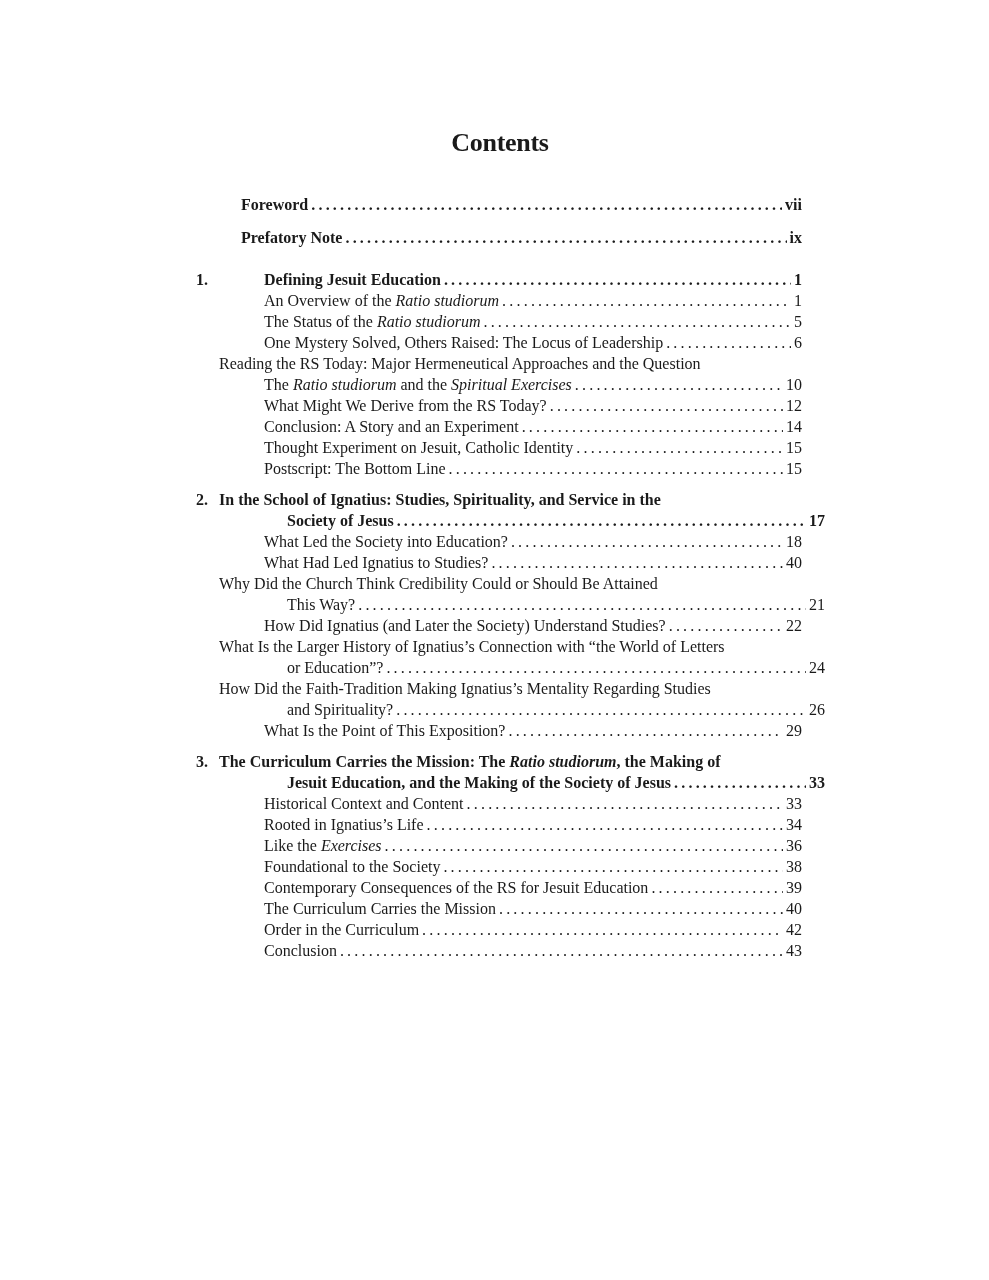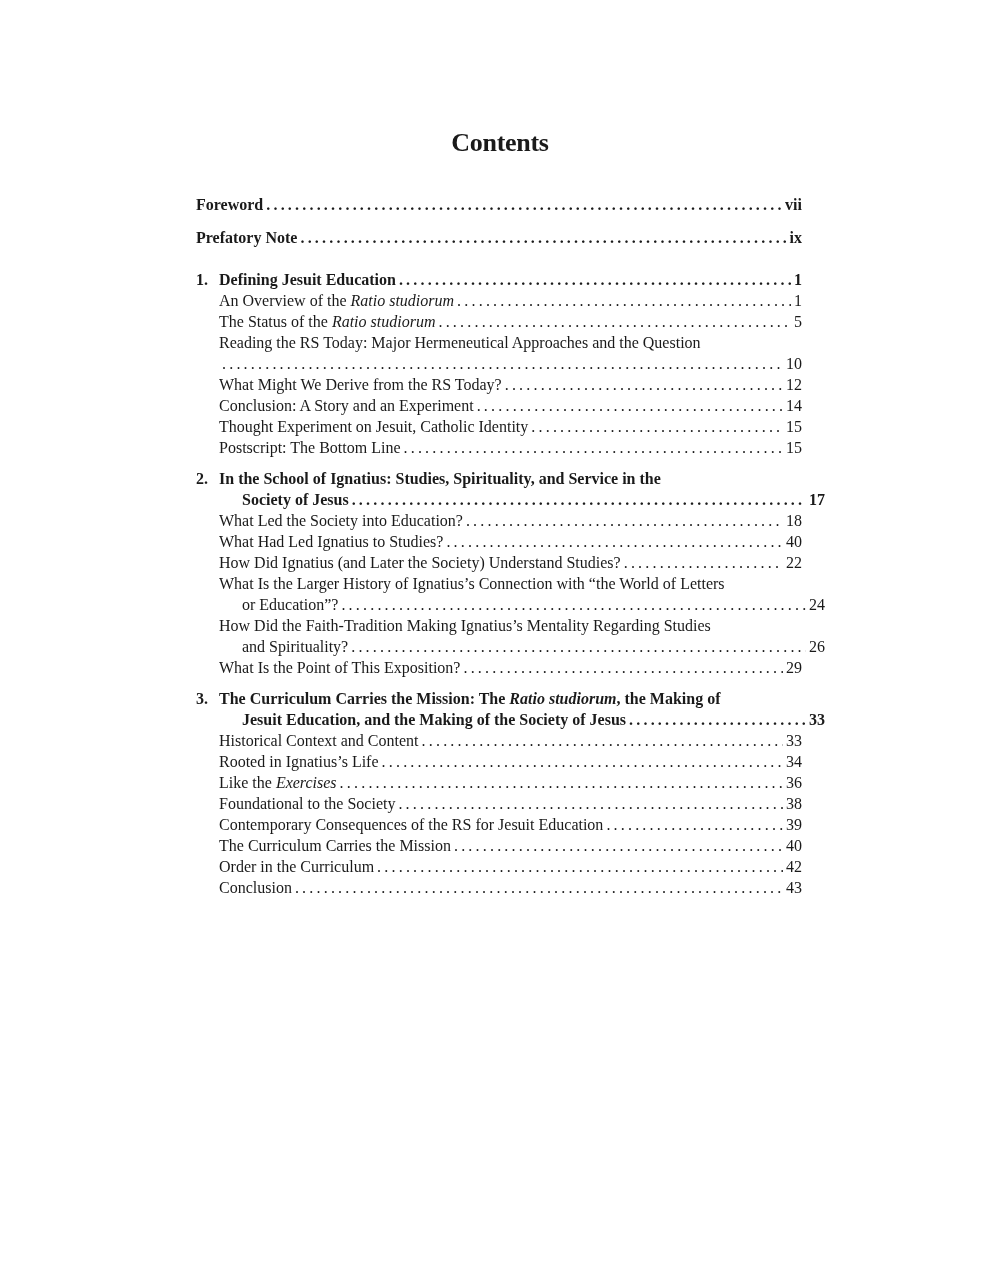--- a/index.html
+++ b/index.html
@@ -18,21 +18,21 @@
     font-size: 16px; line-height: 21px;
   }
   .front { font-weight: bold; }
   .front .line { height: 33px; line-height: 26px; }
   .chapter { margin-top: 11px; }
   .chapter + .chapter { margin-top: 10px; }
   .line {
     display: flex; align-items: baseline; width: 100%;
     white-space: nowrap;
   }
-  .line .label { flex: 0 0 auto; }
+  .line .label { flex: 0 0 auto; margin-left: 45px; }
   .line .leader {
     flex: 1 1 auto; overflow: hidden; margin: 0 3px;
     letter-spacing: 3.2px;
   }
   .line .leader::before {
     content: "................................................................................................................................................................";
   }
   .line .page { flex: 0 0 auto; text-align: left; }
   .chapter-head { font-weight: bold; }
   .chapter-num { position: absolute; left: 0; width: 22px; }
@@ -80,24 +80,32 @@
             </div>
           </div>
           <div class="entry ">
             <div class="line">
               <span class="label"><span>The Status of the </span><i>Ratio studiorum</i></span>
               <span class="leader"></span>
               <span class="page">5</span>
             </div>
           </div>
           <div class="entry ">
+            <div class="line">
+              <span class="label"><span>One Mystery Solved, Others Raised: The Locus of Leadership</span></span>
+              <span class="leader"></span>
+              <span class="page">6</span>
+            </div>
+          </div>
+          <div class="entry ">
             <div class="wrap-first"><span>Reading the RS Today: Major Hermeneutical Approaches and the Question</span></div>
           </div>
           <div class="entry ">
             <div class="line">
+              <span class="label"><span>The </span><i>Ratio studiorum</i><span> and the </span><i>Spiritual Exercises</i></span>
               <span class="leader"></span>
               <span class="page">10</span>
             </div>
           </div>
           <div class="entry ">
             <div class="line">
               <span class="label"><span>What Might We Derive from the RS Today?</span></span>
               <span class="leader"></span>
               <span class="page">12</span>
             </div>
@@ -144,20 +152,28 @@
             </div>
           </div>
           <div class="entry ">
             <div class="line">
               <span class="label"><span>What Had Led Ignatius to Studies?</span></span>
               <span class="leader"></span>
               <span class="page">40</span>
             </div>
           </div>
           <div class="entry ">
+            <div class="wrap-first"><span>Why Did the Church Think Credibility Could or Should Be Attained</span></div>
+            <div class="line wrap-cont">
+              <span class="label"><span>This Way?</span></span>
+              <span class="leader"></span>
+              <span class="page">21</span>
+            </div>
+          </div>
+          <div class="entry ">
             <div class="line">
               <span class="label"><span>How Did Ignatius (and Later the Society) Understand Studies?</span></span>
               <span class="leader"></span>
               <span class="page">22</span>
             </div>
           </div>
           <div class="entry ">
             <div class="wrap-first"><span>What Is the Larger History of Ignatius’s Connection with “the World of Letters</span></div>
             <div class="line wrap-cont">
               <span class="label"><span>or Education”?</span></span>

